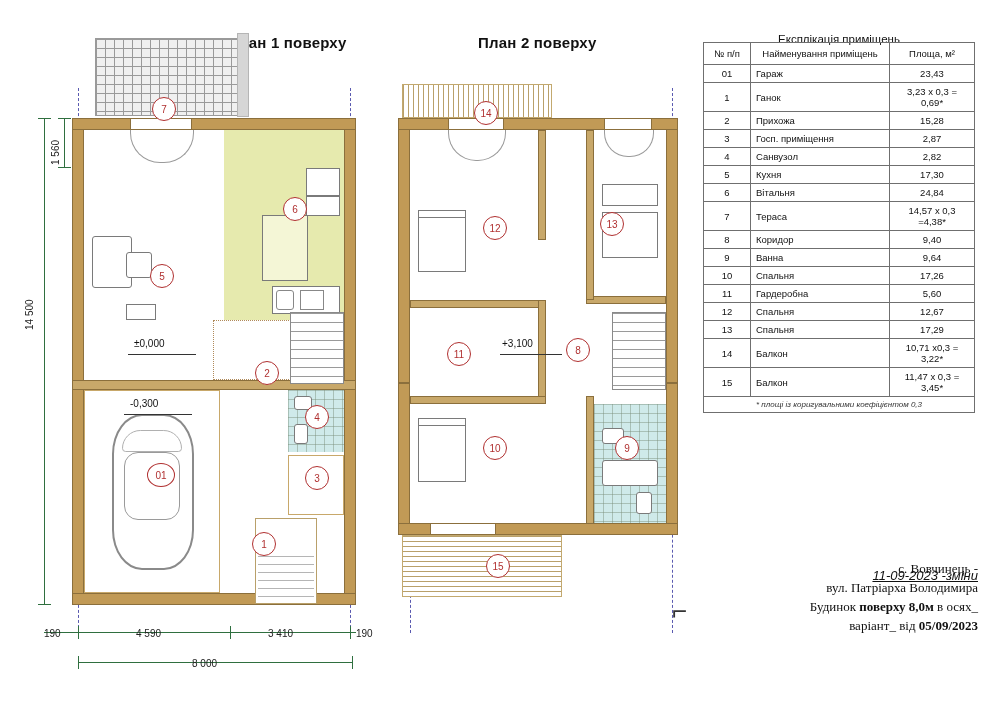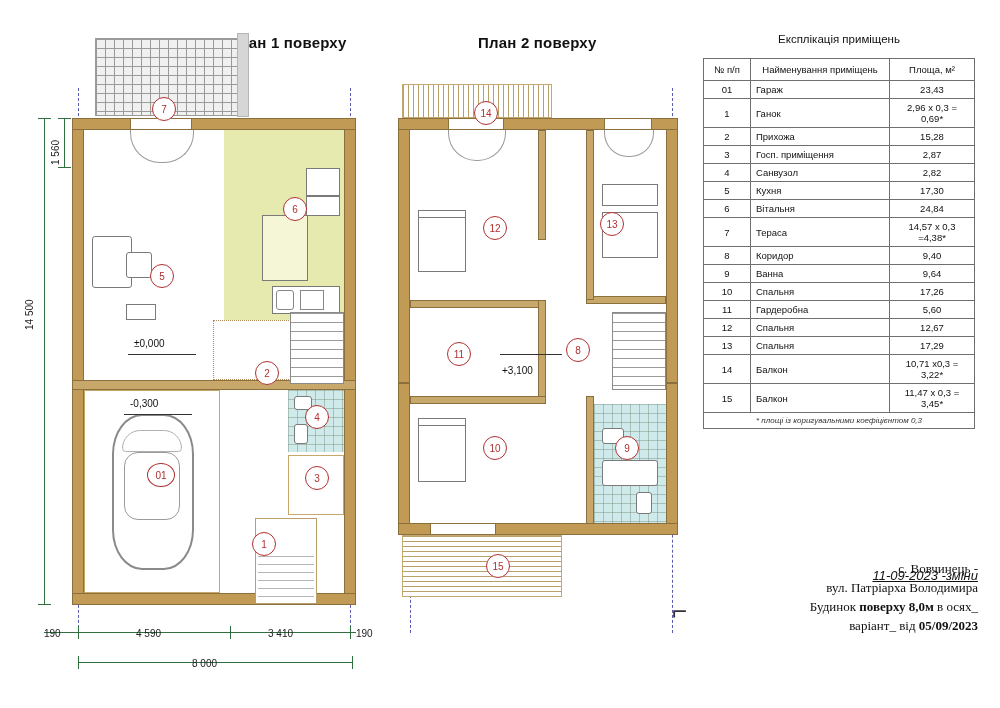--- a/index.html
+++ b/index.html
@@ -33,21 +33,21 @@
   .bubble.wide{width:26px;}
 
   
   .dim{position:absolute;font-size:10px;color:#222;font-family:"Liberation Sans",sans-serif;}
   .dimline{position:absolute;background:#2f6f3f;}
   .axisline{position:absolute;border-left:1px dashed #5a5ab0;}
 
   .lvl{position:absolute;font-size:10px;color:#111;}
 
   
-  .tbl-wrap{position:absolute;left:703px;top:58px;width:272px;}
+  .tbl-wrap{position:absolute;left:703px;top:42px;width:272px;}
   .tbl-cap{position:absolute;left:703px;top:33px;width:272px;text-align:center;font-size:11.5px;color:#111;}
   table.spec{
     border-collapse:collapse;width:272px;
     font-size:9.5px;color:#111;
     font-family:"Liberation Sans",sans-serif;
   }
   table.spec th,table.spec td{
     border:1px solid #6f6f6f;padding:3px 5px;vertical-align:middle;
   }
   table.spec th{font-weight:normal;text-align:center;font-size:9.5px;line-height:1.2;padding:5px 3px;}
@@ -228,21 +228,21 @@
 
   <div class="abs tile" style="left:204px;top:404px;width:72px;height:119px;background-color:#cfeaea;"></div>
   <div class="fn fn-r" style="left:212px;top:460px;width:56px;height:26px;"></div>
   <div class="fn fn-r" style="left:212px;top:428px;width:22px;height:16px;"></div>
   <div class="fn fn-r" style="left:246px;top:492px;width:16px;height:22px;"></div>
 
   <div class="abs hatch-h" style="left:12px;top:535px;width:160px;height:62px;border:1px solid #c3a96f;box-sizing:border-box;background-color:#fff;"></div>
   <div class="abs" style="left:40px;top:523px;width:66px;height:12px;background:#fff;border:1px solid #8b6f3c;box-sizing:border-box;"></div>
 
   <div class="abs" style="left:110px;top:336px;width:62px;height:18px;border-bottom:1px solid #333;"></div>
-  <div class="lvl" style="left:112px;top:338px;margin-top:27px;">+3,100</div>
+  <div class="lvl" style="left:112px;top:338px;">+3,100</div>
 
   <div class="bubble" style="left:84px;top:101px;">14</div>
   <div class="bubble" style="left:93px;top:216px;">12</div>
   <div class="bubble" style="left:210px;top:212px;">13</div>
   <div class="bubble" style="left:57px;top:342px;">11</div>
   <div class="bubble" style="left:176px;top:338px;">8</div>
   <div class="bubble" style="left:93px;top:436px;">10</div>
   <div class="bubble" style="left:225px;top:436px;">9</div>
   <div class="bubble" style="left:96px;top:554px;">15</div>
 </div>
@@ -259,21 +259,21 @@
     </thead>
     <tbody>
       <tr>
           <td class="num">01</td>
           <td class="nm">Гараж</td>
           <td class="ar">23,43</td>
         </tr>
       <tr>
           <td class="num">1</td>
           <td class="nm">Ганок</td>
-          <td class="ar">2,96 х 0,3 = 0,69*</td>
+          <td class="ar">3,23 х 0,3 = 0,69*</td>
         </tr>
       <tr>
           <td class="num">2</td>
           <td class="nm">Прихожа</td>
           <td class="ar">15,28</td>
         </tr>
       <tr>
           <td class="num">3</td>
           <td class="nm">Госп. приміщення</td>
           <td class="ar">2,87</td>

